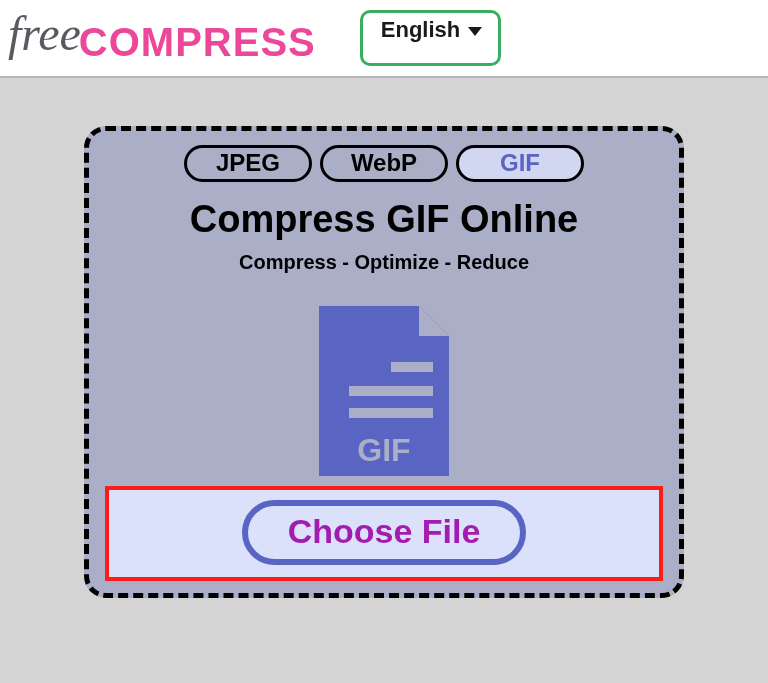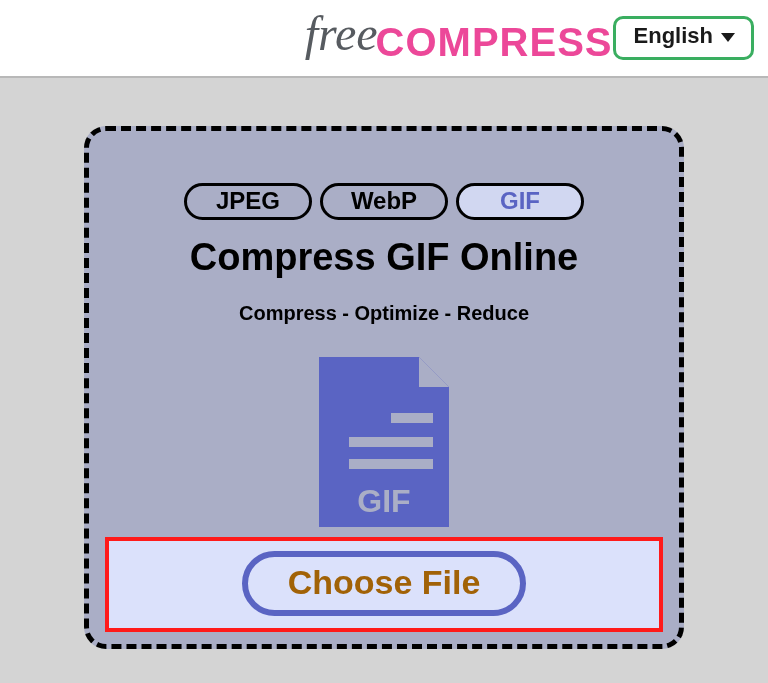--- a/index.html
+++ b/index.html
@@ -8,22 +8,23 @@
     background: #d4d4d4;
     font-family: -apple-system, BlinkMacSystemFont, "Segoe UI", Arial, sans-serif;
     overflow: hidden;
   }
   .header {
     height: 78px;
     background: #fff;
     border-bottom: 2px solid #b8b8b8;
     display: flex;
     align-items: center;
-    justify-content: flex-end;
+    justify-content: flex-start;
     padding: 0 14px 0 8px;
+    gap: 44px;
   }
   .logo {
     display: flex;
     align-items: flex-end;
     user-select: none;
   }
   .logo-free {
     font-family: "Brush Script MT", "Lucida Handwriting", cursive;
     font-style: italic;
     font-size: 48px;
@@ -37,21 +38,21 @@
     font-weight: 900;
     font-size: 40px;
     letter-spacing: 1px;
     color: #ec4899;
     line-height: 1;
   }
   .lang-btn {
     border: 3px solid #3aae60;
     background: #fff;
     border-radius: 10px;
-    padding: 4px 16px 8px 18px;
+    padding: 4px 16px 20px 18px;
     display: flex;
     align-items: center;
     gap: 8px;
     font-size: 22px;
     font-weight: 700;
     color: #1a1a1a;
     cursor: pointer;
   }
   .lang-caret {
     width: 0; height: 0;
@@ -89,32 +90,31 @@
     text-align: center;
     border: 3px solid #000;
     border-radius: 22px;
     background: transparent;
     font-size: 24px;
     font-weight: 800;
     color: #000;
     padding: 0 0 1px 0;
     cursor: pointer;
     line-height: 30px;
-    margin-top: 38px;
   }
   .tab.active {
     background: #d1d7f1;
     color: #5a64c3;
   }
   .title {
     font-size: 38px;
     font-weight: 800;
     color: #000;
     text-align: center;
-    margin-bottom: 21px;
+    margin-bottom: 8px;
   }
   .subtitle {
     font-size: 20px;
     font-weight: 700;
     color: #000;
     text-align: center;
     line-height: 1.35;
     margin-bottom: 30px;
   }
   .file-icon {
@@ -129,21 +129,21 @@
     padding: 10px 0 12px 0;
     display: flex;
     justify-content: center;
   }
   .choose-btn {
     border: 6px solid #5a64c3;
     background: #dbe1fb;
     border-radius: 38px;
     font-size: 34px;
     font-weight: 700;
-    color: #a16207;
+    color: #a21caf;
     padding: 6px 40px 8px 40px;
     cursor: pointer;
   }
 </style>
 </head>
 <body>
 
 <div class="header">
   <div class="logo">
     <span class="logo-free">free</span>

